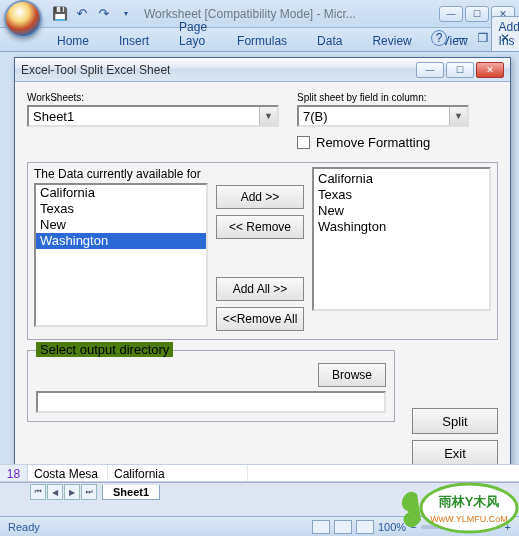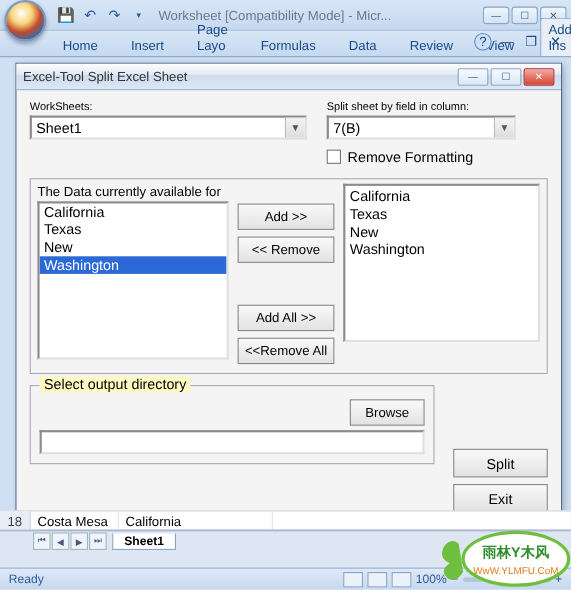--- a/index.html
+++ b/index.html
@@ -53,32 +53,32 @@
   .btncol { flex:0 0 88px; display:flex; flex-direction:column; gap:6px; padding-top:18px; }
   .btn { height:24px; border:1px solid #888; background:linear-gradient(#f9f9f9,#e2e2e2); font-size:12px; display:flex; align-items:center; justify-content:center; cursor:pointer; }
   .spacer { height:26px; }
   .splitcol { flex:1; }
   .split-lbl { font-family:"Courier New",monospace; font-size:13px; margin-bottom:2px; }
   .split-inner { border:2px inset #e0e0e0; background:#fff; height:144px; font-size:13px; padding:2px 4px; }
   .split-inner div { height:16px; line-height:16px; }
 
   
   .outgrp { border:1px solid #aab; margin-top:10px; padding:12px 8px 8px 8px; position:relative; width:368px; }
-  .outgrp .legend { position:absolute; top:-9px; left:8px; background:#fef9c3; padding:0 4px; font-size:13px; }
+  .outgrp .legend { position:absolute; top:-9px; left:8px; background:#4d7c0f; padding:0 4px; font-size:13px; }
   .outrow { display:flex; gap:6px; align-items:center; }
   .txtlong { flex:1; height:22px; border:2px inset #e0e0e0; background:#fff; }
   .browse { width:68px; height:24px; }
 
   .actbtns { position:absolute; right:12px; bottom:10px; display:flex; flex-direction:column; gap:6px; }
   .actbtn { width:86px; height:26px; border:1px solid #888; background:linear-gradient(#f9f9f9,#e2e2e2); font-size:13px; display:flex; align-items:center; justify-content:center; }
 
   
   .sheetrow { position:absolute; left:0; bottom:20px; height:34px; width:100%; background:#dde6f2; border-top:1px solid #aac; font-size:11px;}
   .gridline { position:absolute; left:0; bottom:54px; height:18px; width:100%; background:#fff; border-top:1px solid #c7d2e0; border-bottom:1px solid #c7d2e0; display:flex; align-items:center; }
-  .rownum { width:28px; text-align:center; color:#404040; border-right:1px solid #c7d2e0; height:100%; line-height:18px; background:#e8eef7; }
+  .rownum { width:28px; text-align:center; color:#6d28d9; border-right:1px solid #c7d2e0; height:100%; line-height:18px; background:#e8eef7; }
   .cell { padding:0 6px; border-right:1px solid #e2e6ee; height:100%; line-height:18px; }
   .tabset { position:absolute; left:30px; top:0; display:flex; align-items:center; height:18px; }
   .tabarrow { width:16px; height:16px; border:1px solid #9bb; background:#eef4fb; margin-right:1px; display:flex; align-items:center; justify-content:center; font-size:8px; color:#557; }
   .sheettab { padding:1px 10px; background:#fff; border:1px solid #8aa5c6; border-top:none; font-size:11px; margin-left:4px; font-weight:bold; }
 
   
   .status { position:absolute; left:0; bottom:0; height:20px; width:100%; background:linear-gradient(#dfe9f6,#c6d8ee); border-top:1px solid #9ab3d3; display:flex; align-items:center; padding:0 8px; font-size:11px; color:#2a5a9a; }
   .status-right { position:absolute; right:8px; display:flex; align-items:center; gap:4px; }
   .viewbtn { width:18px; height:14px; border:1px solid #8aa5c6; background:#eaf1fa; }
   .zoom-track { width:80px; height:4px; background:#b4c6dd; border-radius:2px; position:relative; }

